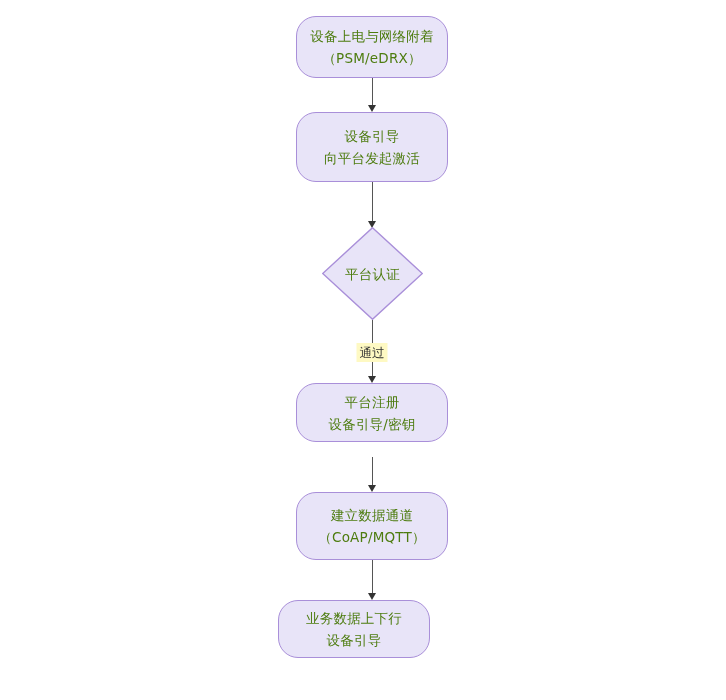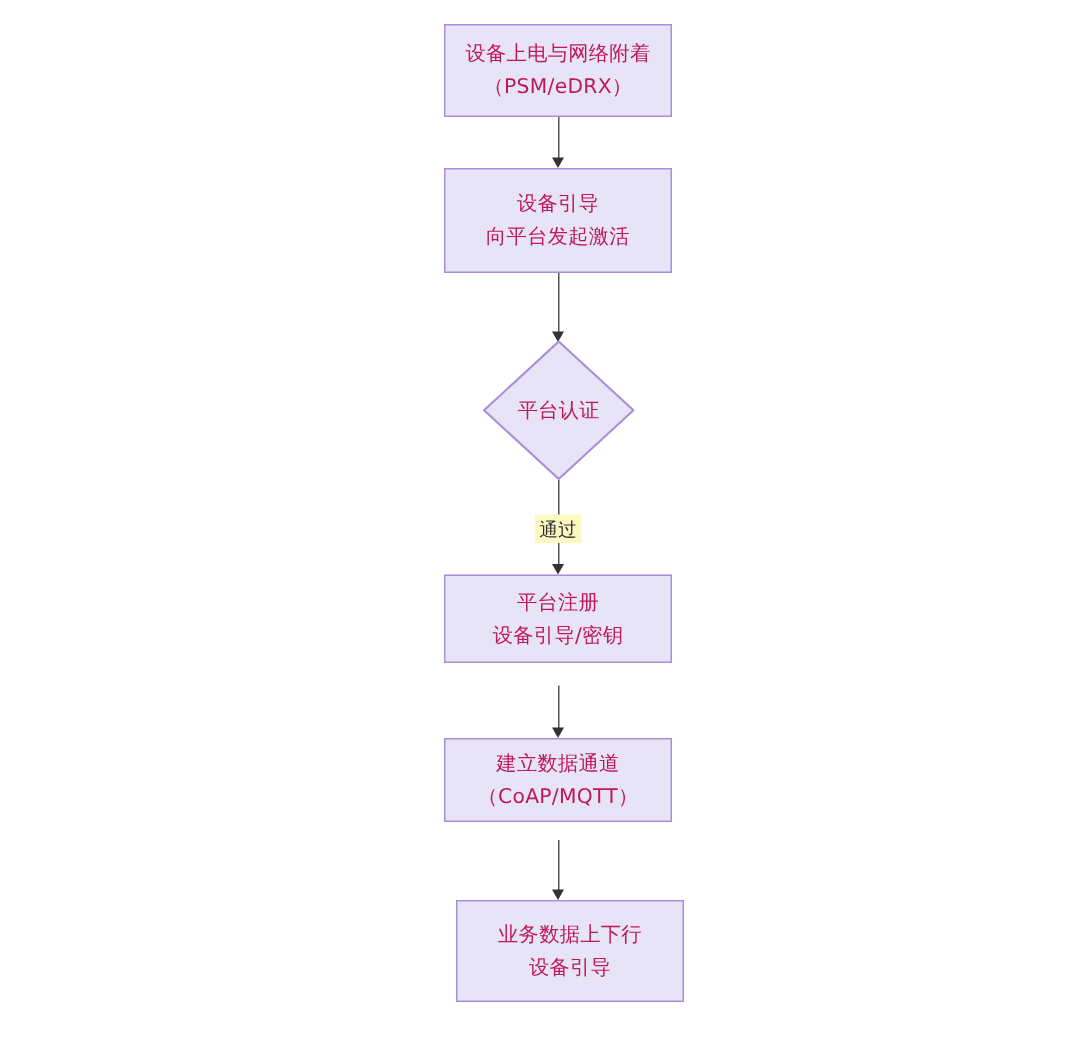--- a/index.html
+++ b/index.html
@@ -23,25 +23,26 @@
     height: 700px;
   }
 
   
   .node {
     position: absolute;
     box-sizing: border-box;
     display: flex;
     flex-direction: column;
     justify-content: center;
-    color: #be185d;
+    color: #4d7c0f;
     font-size: 13.5px;
     line-height: 22px;
     text-align: center;
     letter-spacing: 0.2px;
+    border-radius: 20px;
   }
 
   
   .node.process {
     background: #e8e4f8;
     border: 1px solid #a98fd9;
   }
 
   
   .node.decision {
@@ -123,23 +124,23 @@
   <div class="node process" style="left:296px; top:112px; width:152px; height:70px;">
     <span class="node-line">设备引导</span>
     <span class="node-line">向平台发起激活</span>
   </div>
 
   <div class="node process" style="left:296px; top:383px; width:152px; height:59px;">
     <span class="node-line">平台注册</span>
     <span class="node-line">设备引导/密钥</span>
   </div>
 
-  <div class="node process" style="left:296px; top:492px; width:152px; height:56px;">
+  <div class="node process" style="left:296px; top:492px; width:152px; height:68px;">
     <span class="node-line">建立数据通道</span>
     <span class="node-line">（CoAP/MQTT）</span>
   </div>
 
-  <div class="node process" style="left:304px; top:600px; width:152px; height:68px;">
+  <div class="node process" style="left:278px; top:600px; width:152px; height:58px;">
     <span class="node-line">业务数据上下行</span>
     <span class="node-line">设备引导</span>
   </div>
 
 </div>
 
 </body></html>

